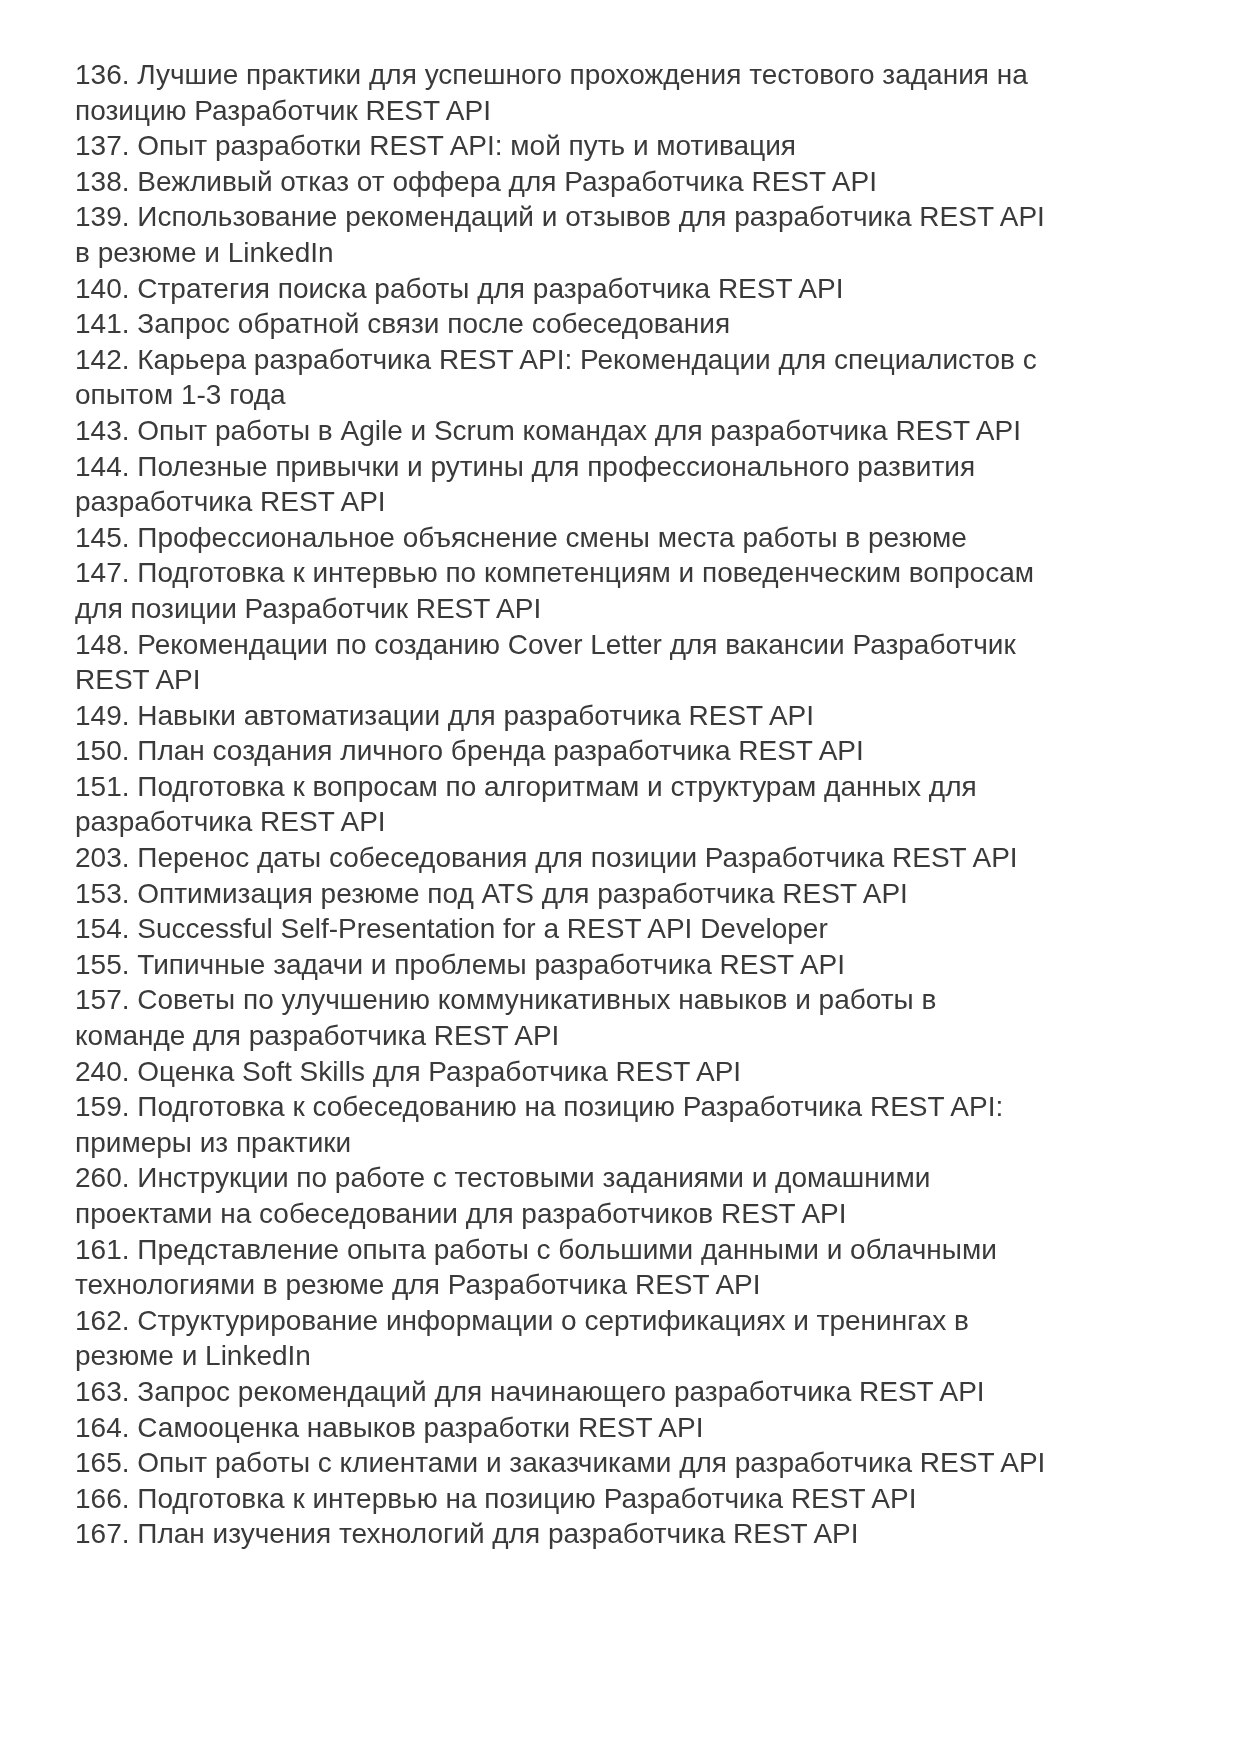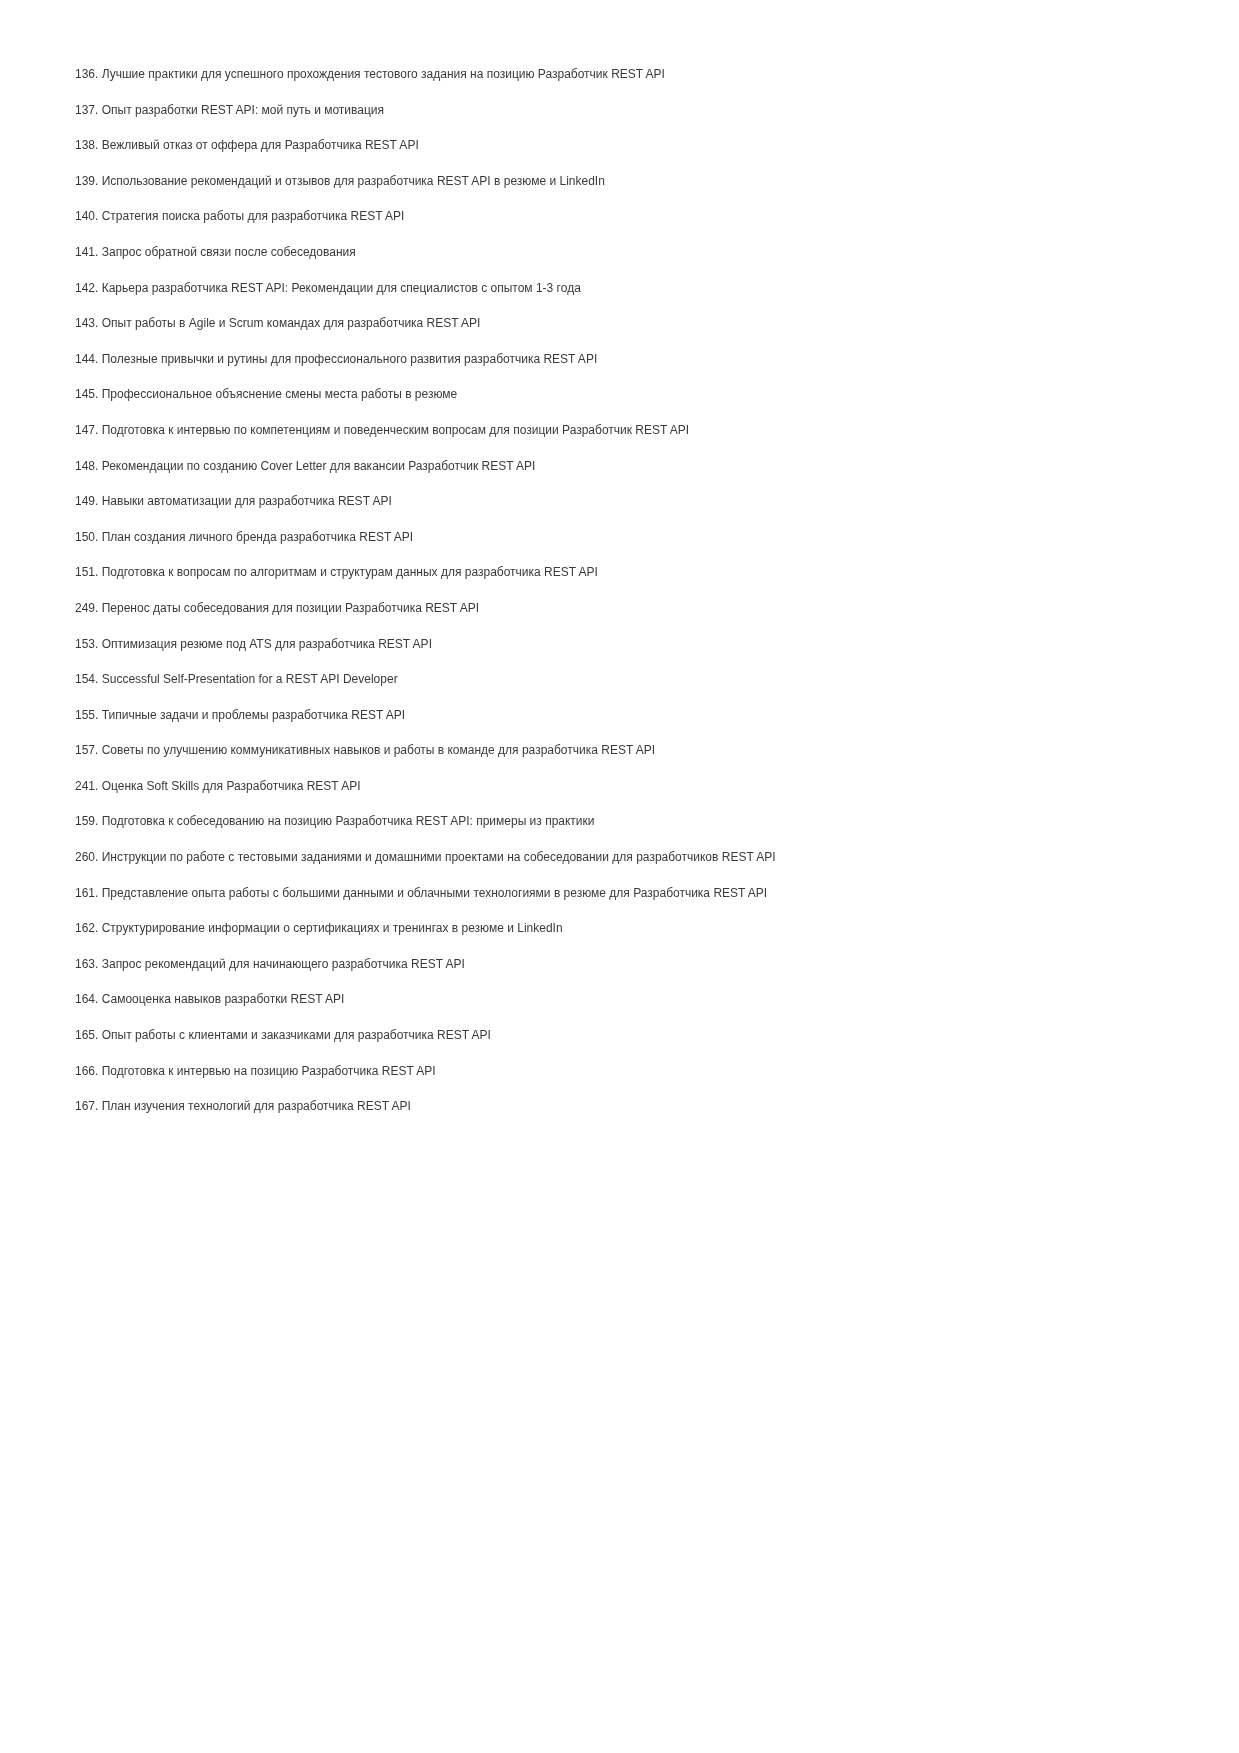--- a/index.html
+++ b/index.html
@@ -8,21 +8,21 @@
     width: 1239px;
     min-height: 1753px;
     background: #ffffff;
     font-family: "Liberation Sans", sans-serif;
   }
   .document-page {
     padding: 57px 190px 40px 75px;
   }
   p.list-item {
     margin: 0;
-    font-size: 12px;
+    font-size: 28px;
     line-height: 35.6px;
   }
 </style>
 </head>
 <body style="background: rgb(255, 255, 255);">
 
 <div class="document-page" style="color: rgb(58, 58, 58);">
   <div id="topic-list">
       <p class="list-item"><span class="item-number">136.</span> <span class="item-text">Лучшие практики для успешного прохождения тестового задания на позицию Разработчик REST API</span></p>
       <p class="list-item"><span class="item-number">137.</span> <span class="item-text">Опыт разработки REST API: мой путь и мотивация</span></p>
@@ -32,26 +32,26 @@
       <p class="list-item"><span class="item-number">141.</span> <span class="item-text">Запрос обратной связи после собеседования</span></p>
       <p class="list-item"><span class="item-number">142.</span> <span class="item-text">Карьера разработчика REST API: Рекомендации для специалистов с опытом 1-3 года</span></p>
       <p class="list-item"><span class="item-number">143.</span> <span class="item-text">Опыт работы в Agile и Scrum командах для разработчика REST API</span></p>
       <p class="list-item"><span class="item-number">144.</span> <span class="item-text">Полезные привычки и рутины для профессионального развития разработчика REST API</span></p>
       <p class="list-item"><span class="item-number">145.</span> <span class="item-text">Профессиональное объяснение смены места работы в резюме</span></p>
       <p class="list-item"><span class="item-number">147.</span> <span class="item-text">Подготовка к интервью по компетенциям и поведенческим вопросам для позиции Разработчик REST API</span></p>
       <p class="list-item"><span class="item-number">148.</span> <span class="item-text">Рекомендации по созданию Cover Letter для вакансии Разработчик REST API</span></p>
       <p class="list-item"><span class="item-number">149.</span> <span class="item-text">Навыки автоматизации для разработчика REST API</span></p>
       <p class="list-item"><span class="item-number">150.</span> <span class="item-text">План создания личного бренда разработчика REST API</span></p>
       <p class="list-item"><span class="item-number">151.</span> <span class="item-text">Подготовка к вопросам по алгоритмам и структурам данных для разработчика REST API</span></p>
-      <p class="list-item"><span class="item-number">249.</span> <span class="item-text">Перенос даты собеседования для позиции Разработчика REST API</span></p>
+      <p class="list-item"><span class="item-number">203.</span> <span class="item-text">Перенос даты собеседования для позиции Разработчика REST API</span></p>
       <p class="list-item"><span class="item-number">153.</span> <span class="item-text">Оптимизация резюме под ATS для разработчика REST API</span></p>
       <p class="list-item"><span class="item-number">154.</span> <span class="item-text">Successful Self-Presentation for a REST API Developer</span></p>
       <p class="list-item"><span class="item-number">155.</span> <span class="item-text">Типичные задачи и проблемы разработчика REST API</span></p>
       <p class="list-item"><span class="item-number">157.</span> <span class="item-text">Советы по улучшению коммуникативных навыков и работы в команде для разработчика REST API</span></p>
-      <p class="list-item"><span class="item-number">241.</span> <span class="item-text">Оценка Soft Skills для Разработчика REST API</span></p>
+      <p class="list-item"><span class="item-number">240.</span> <span class="item-text">Оценка Soft Skills для Разработчика REST API</span></p>
       <p class="list-item"><span class="item-number">159.</span> <span class="item-text">Подготовка к собеседованию на позицию Разработчика REST API: примеры из практики</span></p>
       <p class="list-item"><span class="item-number">260.</span> <span class="item-text">Инструкции по работе с тестовыми заданиями и домашними проектами на собеседовании для разработчиков REST API</span></p>
       <p class="list-item"><span class="item-number">161.</span> <span class="item-text">Представление опыта работы с большими данными и облачными технологиями в резюме для Разработчика REST API</span></p>
       <p class="list-item"><span class="item-number">162.</span> <span class="item-text">Структурирование информации о сертификациях и тренингах в резюме и LinkedIn</span></p>
       <p class="list-item"><span class="item-number">163.</span> <span class="item-text">Запрос рекомендаций для начинающего разработчика REST API</span></p>
       <p class="list-item"><span class="item-number">164.</span> <span class="item-text">Самооценка навыков разработки REST API</span></p>
       <p class="list-item"><span class="item-number">165.</span> <span class="item-text">Опыт работы с клиентами и заказчиками для разработчика REST API</span></p>
       <p class="list-item"><span class="item-number">166.</span> <span class="item-text">Подготовка к интервью на позицию Разработчика REST API</span></p>
       <p class="list-item"><span class="item-number">167.</span> <span class="item-text">План изучения технологий для разработчика REST API</span></p>
     </div>

